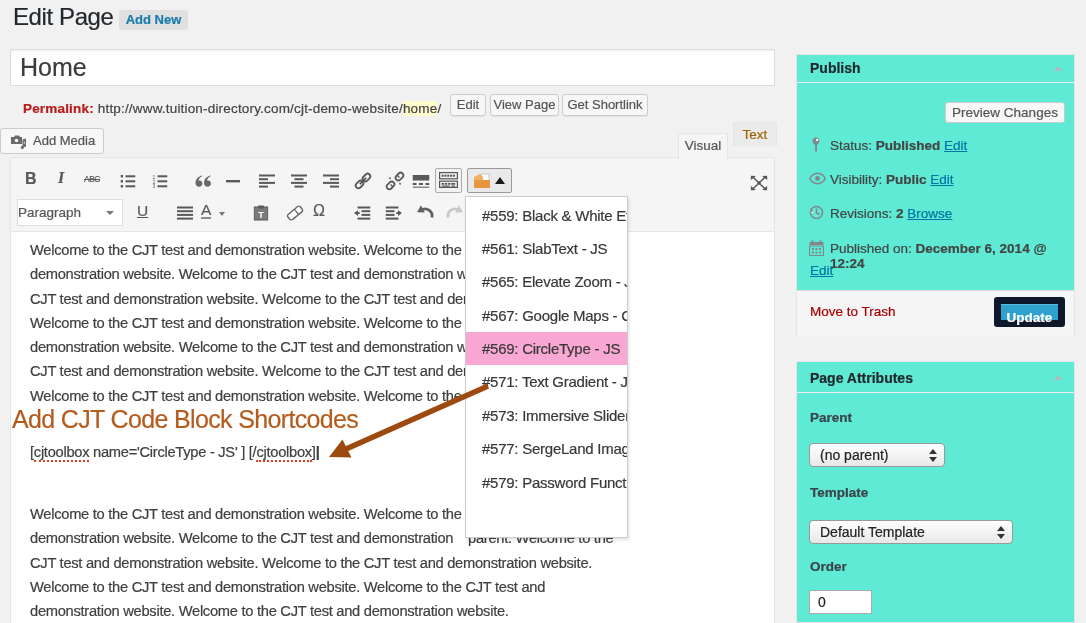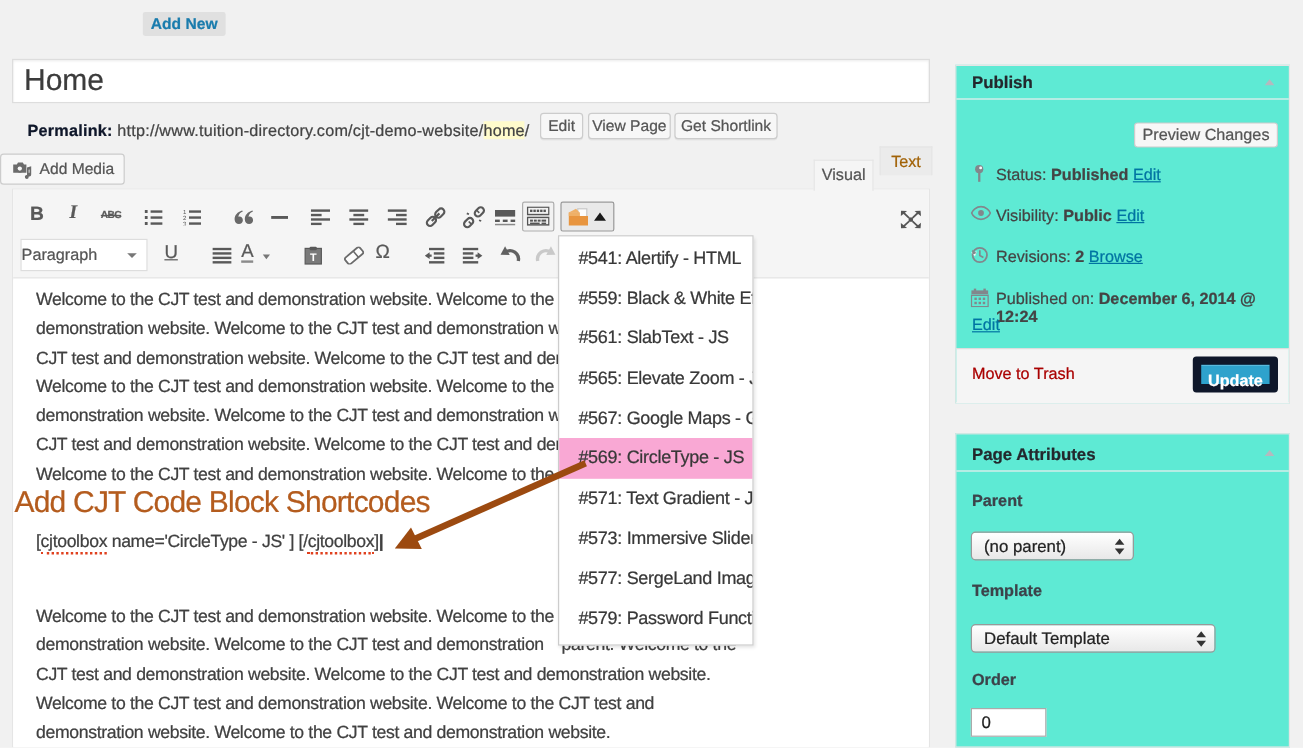--- a/index.html
+++ b/index.html
@@ -12,21 +12,21 @@
   .addnew{left:119px;top:10px;width:69px;height:20px;background:#e0e0e0;border-radius:2px;
     color:#1a7cad;font-size:13px;font-weight:bold;text-align:center;line-height:20px;}
 
   
   .titlebox{left:10px;top:49px;width:763px;height:35px;background:#fff;border:1px solid #ddd;
     box-shadow:inset 0 1px 2px rgba(0,0,0,.07);}
   .titletext{left:20px;top:53px;font-size:25px;color:#3c3c3c;}
 
   
   .permalink{left:23px;top:101px;font-size:13.5px;color:#444;letter-spacing:0.18px;}
-  .permalink b{color:#0f172a;text-align:right;}
+  .permalink b{color:#b91c1c;text-align:right;}
   .permalink .hl{background:#fffbcc;}
   .pbtn{height:22px;background:#f7f7f7;border:1px solid #ccc;border-radius:3px;color:#555;
     font-size:13px;text-align:center;box-sizing:border-box;line-height:20px;
     box-shadow:0 1px 0 rgba(0,0,0,.05);}
 
   
   .addmedia{left:0;top:128px;width:104px;height:26px;background:#f7f7f7;border:1px solid #ccc;
     border-radius:3px;box-sizing:border-box;color:#555;font-size:13px;line-height:24px;}
 
   
@@ -81,20 +81,21 @@
   .macsel{position:absolute;background:linear-gradient(#fff,#e8e8e8);border:1px solid #999;
     border-radius:4px;box-sizing:border-box;font-size:14px;color:#222;}
   .stp{position:absolute;right:5px;top:4px;width:11px;height:15px;}
   .stp .u,.stp .d{position:absolute;left:1px;width:0;height:0;border-left:4.5px solid transparent;border-right:4.5px solid transparent;}
   .stp .u{top:1px;border-bottom:5px solid #333;}
   .stp .d{bottom:1px;border-top:5px solid #333;}
 </style>
 </head>
 <body>
 <div id="app">
+  <div class="abs h1">Edit Page</div>
   <div class="abs addnew">Add New</div>
 
   <div class="abs titlebox"></div>
   <div class="abs titletext">Home</div>
 
   <div class="abs permalink"><b>Permalink:</b> http://www.tuition-directory.com/cjt-demo-website/<span class="hl">home</span>/</div>
   <div class="abs pbtn" style="left:450px;top:94px;width:36px;">Edit</div>
   <div class="abs pbtn" style="left:490px;top:94px;width:69px;">View Page</div>
   <div class="abs pbtn" style="left:562px;top:94px;width:86px;">Get Shortlink</div>
 
@@ -108,21 +109,21 @@
       </svg><span style="margin-left:32px;">Add Media</span></div>
 
   <div class="abs tab tab-visual">Visual</div>
   <div class="abs tab tab-text">Text</div>
 
   <div class="abs editor">
     <div class="toolbar" id="toolbar">
 
       <span class="tg" style="left:14px;top:12px;font-size:16px;font-weight:bold;">B</span>
       <span class="tg" style="left:47px;top:11px;font-size:16px;font-style:italic;font-family:'Liberation Serif',serif;font-weight:bold;">I</span>
-      <span class="tg" style="left:73px;top:16px;font-size:8.5px;font-weight:bold;text-decoration:line-through;letter-spacing:-0.5px;">ABC</span>
+      <span class="tg" style="left:73px;top:16px;font-size:8.5px;font-weight:normal;text-decoration:line-through;letter-spacing:-0.5px;">ABC</span>
       <span class="ic" style="left:105px;top:11px;">
           <svg width="15" height="14" viewBox="0 0 15 14" fill="#595959">
             <rect x="0" y="1" width="2.5" height="2.5"></rect>
             <rect x="0" y="6" width="2.5" height="2.5"></rect>
             <rect x="0" y="11" width="2.5" height="2.5"></rect>
             <rect x="5" y="1.3" width="10" height="2"></rect>
             <rect x="5" y="6.3" width="10" height="2"></rect>
             <rect x="5" y="11.3" width="10" height="2"></rect>
           </svg>
         </span>
@@ -329,21 +330,20 @@
         Welcome to the CJT test and demonstration website. Welcome to the CJT test and<br>
         demonstration website. Welcome to the CJT test and demonstration<span style="position:absolute;left:438px;top:24.3px;">parent. Welcome to the</span><br>
         CJT test and demonstration website. Welcome to the CJT test and demonstration website.<br>
         Welcome to the CJT test and demonstration website. Welcome to the CJT test and<br>
         demonstration website. Welcome to the CJT test and demonstration website.
       </div>
     </div>
   </div>
 
   <div class="abs dd">
-    <div class="it">#541: Alertify - HTML</div>
     <div class="it">#559: Black &amp; White Effects</div>
     <div class="it">#561: SlabText - JS</div>
     <div class="it">#565: Elevate Zoom - JS</div>
     <div class="it">#567: Google Maps - Goog</div>
     <div class="it sel">#569: CircleType - JS</div>
     <div class="it">#571: Text Gradient - JS</div>
     <div class="it">#573: Immersive Slider</div>
     <div class="it">#577: SergeLand Image</div>
     <div class="it">#579: Password Function</div>
   </div>

